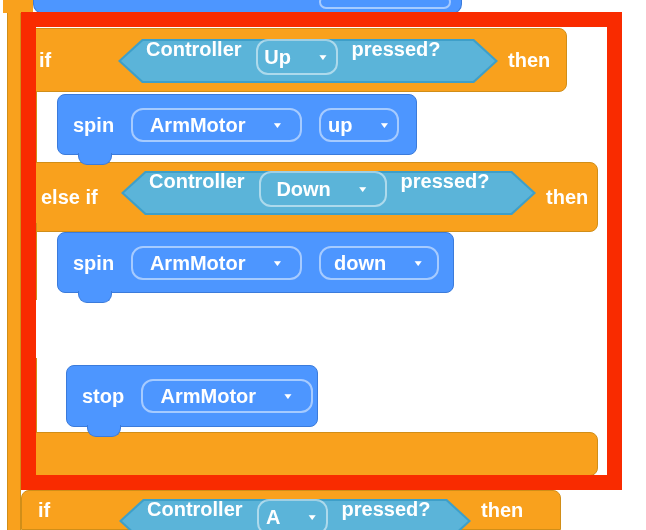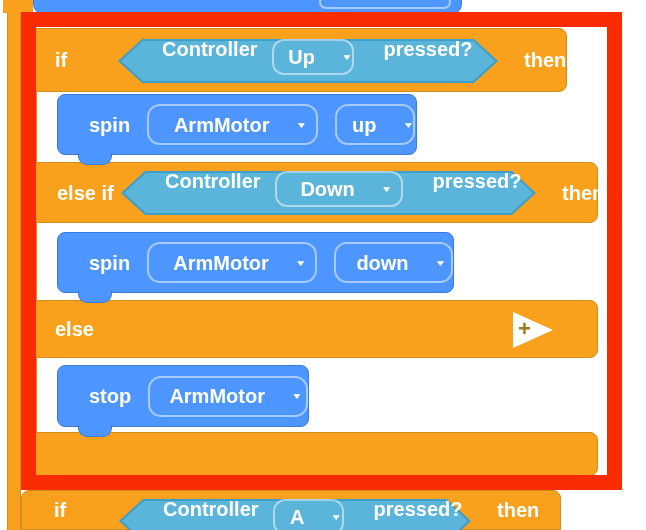--- a/index.html
+++ b/index.html
@@ -1,39 +1,39 @@
 <!DOCTYPE html>
 <html><head>
 <meta charset="utf-8">
 <style>
   html,body{margin:0;padding:0;background:#fff;}
   #stage{position:relative;width:646px;height:530px;overflow:hidden;background:#ffffff;
          font-family:"Liberation Sans",sans-serif;}
   *{box-sizing:border-box;}
-  .lbl{color:#fff;font-weight:bold;font-size:20px;white-space:nowrap;line-height:1;margin-left:16px;}
+  .lbl{color:#fff;font-weight:bold;font-size:20px;white-space:nowrap;line-height:1;}
   .kw{position:absolute;top:0;bottom:0;display:flex;align-items:center;}
   
   .orange{position:absolute;background:#F9A11D;border:1px solid #D18E18;z-index:1;}
   .wall{position:absolute;background:#F9A11D;border-left:1px solid #D18E18;border-right:1px solid #D18E18;z-index:1;}
   
   .blue-block{position:absolute;background:#4D96FF;border:1px solid #3B7BDB;border-radius:8px;
               display:flex;align-items:center;padding-left:15px;gap:17px;z-index:3;}
   .tab{position:absolute;left:20px;bottom:-11px;width:34px;height:12px;background:#4D96FF;
        border:1px solid #3B7BDB;border-top:none;border-radius:0 0 9px 9px;}
   
   .hex{position:absolute;z-index:2;}
   .hex-b{position:absolute;inset:0;background:#3E9FC9;
          clip-path:polygon(24px 0,calc(100% - 24px) 0,100% 50%,calc(100% - 24px) 100%,24px 100%,0 50%);}
   .hex-f{position:absolute;inset:2px 3px;background:#5BB4D9;
          clip-path:polygon(22px 0,calc(100% - 22px) 0,100% 50%,calc(100% - 22px) 100%,22px 100%,0 50%);}
   .hex-content{position:absolute;inset:0;display:flex;align-items:flex-start;padding-left:28px;gap:14px;}
   
   .dd{height:36px;border:2px solid rgba(255,255,255,.5);border-radius:12px;
       display:flex;align-items:center;justify-content:center;gap:26px;}
-  .blue-block .dd{height:41px;border-radius:13px;}
+  .blue-block .dd{height:34px;}
   .caret{font-size:12px;color:#fff;transform:scaleY(.7);font-weight:bold;}
   
   .arrow{position:absolute;width:40px;height:36px;background:#fff;
          clip-path:polygon(0 0,100% 50%,0 100%);z-index:2;}
   .arrow .plus{position:absolute;left:5px;top:50%;transform:translateY(-54%);
                color:#9A7B1C;font-size:22px;font-weight:bold;}
   
   .hl-rect{position:absolute;left:21px;top:12px;width:601px;height:478px;
            border:15px solid #F92B00;z-index:40;pointer-events:none;}
   .dd-top{position:absolute;left:285px;top:-5px;width:132px;height:14px;
@@ -80,21 +80,21 @@
       <span class="lbl">ArmMotor</span>
       <span class="caret">▼</span>
     </div>
     <div class="dd" style="width:80px;">
       <span class="lbl">up</span>
       <span class="caret">▼</span>
     </div>
     <div class="tab"></div>
   </div>
 
-  <div class="orange" style="left:21px;top:162px;width:577px;height:61px;border-radius:0 8px 8px 0;">
+  <div class="orange" style="left:21px;top:162px;width:577px;height:70px;border-radius:0 8px 8px 0;">
     <div class="kw" style="left:19px;">
         <span class="lbl">else if</span>
       </div>
     <div class="hex" style="left:99px;top:8px;width:415px;height:44px;">
       <div class="hex-b"></div>
       <div class="hex-f"></div>
       <div class="hex-content">
         <span class="lbl">Controller</span>
         <div class="dd" style="width:128px;">
           <span class="lbl">Down</span>
@@ -116,32 +116,24 @@
       <span class="lbl">ArmMotor</span>
       <span class="caret">▼</span>
     </div>
     <div class="dd" style="width:120px;">
       <span class="lbl">down</span>
       <span class="caret">▼</span>
     </div>
     <div class="tab"></div>
   </div>
 
-  <div class="orange" style="left:21px;top:300px;width:577px;height:58px;border-radius:0 8px 8px 0;">
-    <div class="kw" style="left:17px;">
-        <span class="lbl">else</span>
-      </div>
-    <div class="arrow" style="left:491px;top:11px;">
-      <span class="plus">+</span>
-    </div>
-  </div>
 
   <div class="wall" style="left:21px;top:358px;width:16px;height:74px;"></div>
 
-  <div class="blue-block" style="left:57px;top:365px;width:252px;height:62px;">
+  <div class="blue-block" style="left:66px;top:365px;width:252px;height:62px;">
     <span class="lbl">stop</span>
     <div class="dd" style="width:172px;">
       <span class="lbl">ArmMotor</span>
       <span class="caret">▼</span>
     </div>
     <div class="tab"></div>
   </div>
 
   <div class="orange" style="left:21px;top:432px;width:577px;height:44px;border-radius:0 8px 8px 8px;"></div>
 

